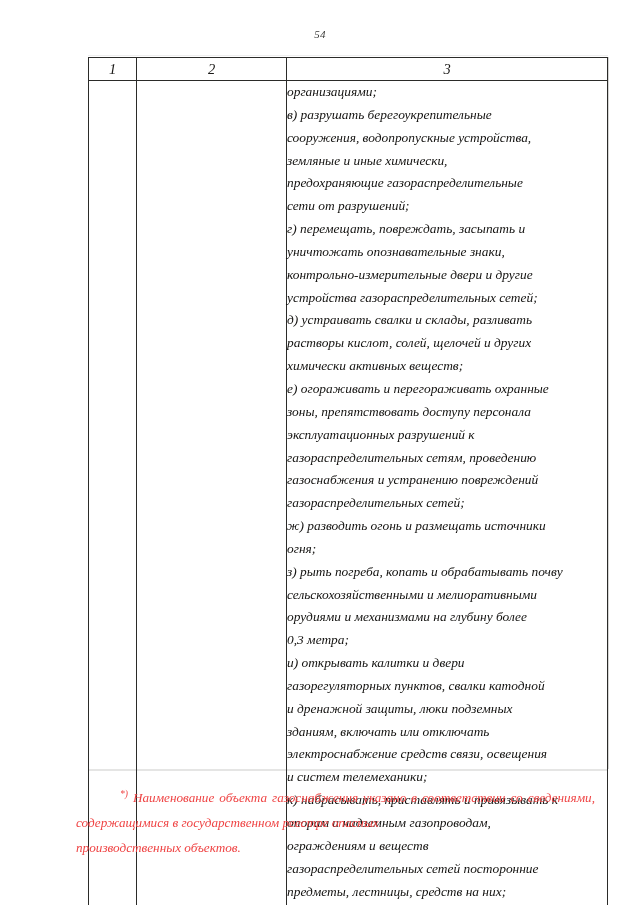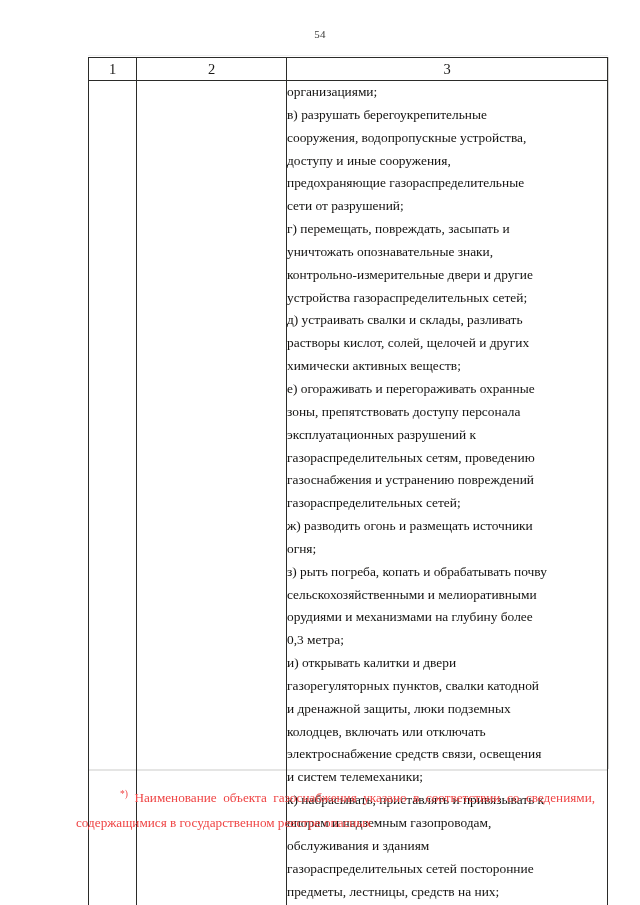--- a/index.html
+++ b/index.html
@@ -10,20 +10,21 @@
   }
 
   .page {
     position: relative;
     width: 640px;
     height: 905px;
     background: #ffffff;
     font-family: "Liberation Serif", "DejaVu Serif", serif;
     color: #100f0d;
     overflow: hidden;
+    font-style: italic;
   }
 
   
   .page-number {
     position: absolute;
     top: 28px;
     left: 0;
     width: 640px;
     text-align: center;
     font-size: 11px;
@@ -161,21 +162,21 @@
     </thead>
     <tbody>
       <tr>
         <td class="body-cell-1"></td>
         <td class="body-cell-2"></td>
         <td class="body-cell-3">
           <div class="cell-lines" id="prohibitions-lines">
               <span class="ln">организациями;</span>
               <span class="ln">в) разрушать берегоукрепительные</span>
               <span class="ln">сооружения, водопропускные устройства,</span>
-              <span class="ln">доступу и иные сооружения,</span>
+              <span class="ln">земляные и иные химически,</span>
               <span class="ln">предохраняющие газораспределительные</span>
               <span class="ln">сети от разрушений;</span>
               <span class="ln">г) перемещать, повреждать, засыпать и</span>
               <span class="ln">уничтожать опознавательные знаки,</span>
               <span class="ln">контрольно-измерительные двери и другие</span>
               <span class="ln">устройства газораспределительных сетей;</span>
               <span class="ln">д) устраивать свалки и склады, разливать</span>
               <span class="ln">растворы кислот, солей, щелочей и других</span>
               <span class="ln">химически активных веществ;</span>
               <span class="ln">е) огораживать и перегораживать охранные</span>
@@ -186,33 +187,34 @@
               <span class="ln">газораспределительных сетей;</span>
               <span class="ln">ж) разводить огонь и размещать источники</span>
               <span class="ln">огня;</span>
               <span class="ln">з) рыть погреба, копать и обрабатывать почву</span>
               <span class="ln">сельскохозяйственными и мелиоративными</span>
               <span class="ln">орудиями и механизмами на глубину более</span>
               <span class="ln">0,3 метра;</span>
               <span class="ln">и) открывать калитки и двери</span>
               <span class="ln">газорегуляторных пунктов, свалки катодной</span>
               <span class="ln">и дренажной защиты, люки подземных</span>
-              <span class="ln">колодцев, включать или отключать</span>
+              <span class="ln">зданиям, включать или отключать</span>
               <span class="ln">электроснабжение средств связи, освещения</span>
               <span class="ln">и систем телемеханики;</span>
               <span class="ln">к) набрасывать, приставлять и привязывать к</span>
               <span class="ln">опорам и надземным газопроводам,</span>
-              <span class="ln">обслуживания и зданиям</span>
+              <span class="ln">ограждениям и веществ</span>
               <span class="ln">газораспределительных сетей посторонние</span>
               <span class="ln">предметы, лестницы, средств на них;</span>
               <span class="ln">л) самовольно подключаться к</span>
             </div>
         </td>
       </tr>
     </tbody>
   </table>
 
   <div class="footnote">
     <span class="marker">*)</span>
     <span>Наименование объекта газоснабжения указано в соответствии со сведениями, содержащимися в государственном реестре опасных</span>
+    <span class="last-line">производственных объектов.</span>
   </div>
 
 </div>
 
 </body></html>

